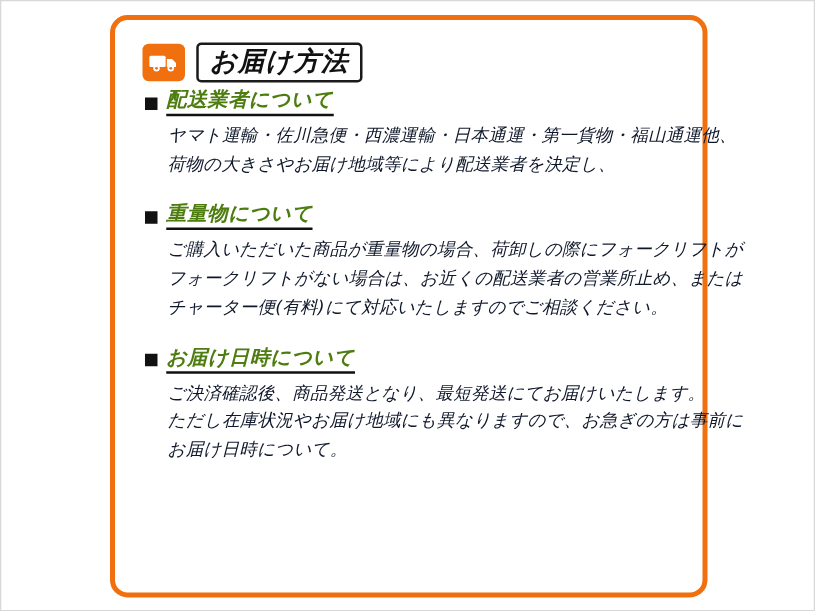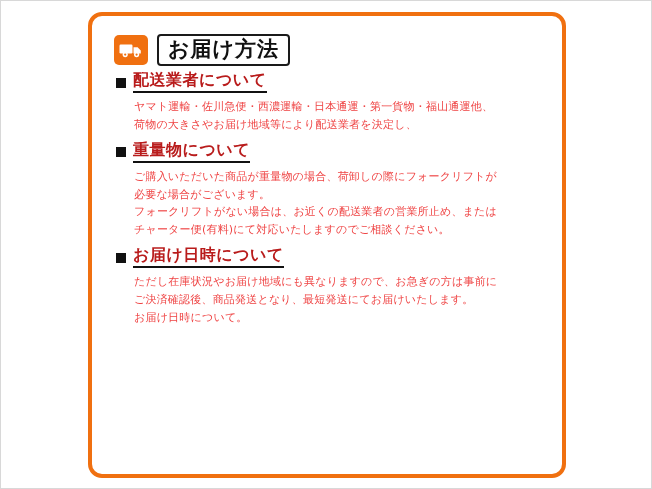--- a/index.html
+++ b/index.html
@@ -12,20 +12,21 @@
     background: #ffffff;
     font-family: "DejaVu Sans", "Liberation Sans", sans-serif;
     overflow: hidden;
   }
   .page {
     position: relative;
     width: 652px;
     height: 489px;
     background: #ffffff;
     box-sizing: border-box;
+    font-style: italic;
   }
   
   .outer-frame {
     position: absolute;
     left: 0; top: 0;
     width: 652px;
     height: 489px;
     border: 1px solid #d8d8d8;
     box-sizing: border-box;
     pointer-events: none;
@@ -78,50 +79,50 @@
     font-weight: bold;
     color: #111111;
     letter-spacing: 1px;
     line-height: 1.15;
     white-space: nowrap;
   }
   
   .section {
     margin: 0 0 0 6px;
   }
-  .section + .section { margin-top: 6px; }
+  .section + .section { margin-top: 18px; }
   .section-head {
     display: flex;
     align-items: center;
     gap: 7px;
     margin-bottom: 5px;
   }
   .sq {
     width: 10px;
     height: 10px;
     background: #111111;
     flex: 0 0 auto;
     margin-top: 2px;
   }
   .section-title {
     font-size: 16px;
     font-weight: bold;
-    color: #b91c1c;
+    color: #4d7c0f;
     border-bottom: 2px solid #111111;
     padding-bottom: 1px;
     line-height: 1.25;
     letter-spacing: 0.5px;
     white-space: nowrap;
   }
   .body-lines {
     margin-left: 18px;
   }
   .body-line {
-    font-size: 11px;
-    color: #ef4444;
+    font-size: 14px;
+    color: #0f172a;
     line-height: 1.62;
     letter-spacing: 0.2px;
     white-space: nowrap;
   }
 </style>
 </head>
 <body>
 
 <div class="page">
   <div class="outer-frame"></div>
@@ -156,33 +157,32 @@
         </div>
       </div>
 
       <div class="section">
         <div class="section-head">
           <span class="sq"></span>
           <span class="section-title">重量物について</span>
         </div>
         <div class="body-lines">
           <div class="body-line">ご購入いただいた商品が重量物の場合、荷卸しの際にフォークリフトが</div>
-          <div class="body-line">必要な場合がございます。</div>
           <div class="body-line">フォークリフトがない場合は、お近くの配送業者の営業所止め、または</div>
           <div class="body-line">チャーター便(有料)にて対応いたしますのでご相談ください。</div>
         </div>
       </div>
 
       <div class="section">
         <div class="section-head">
           <span class="sq"></span>
           <span class="section-title">お届け日時について</span>
         </div>
         <div class="body-lines">
+          <div class="body-line">ご決済確認後、商品発送となり、最短発送にてお届けいたします。</div>
           <div class="body-line">ただし在庫状況やお届け地域にも異なりますので、お急ぎの方は事前に</div>
-          <div class="body-line">ご決済確認後、商品発送となり、最短発送にてお届けいたします。</div>
           <div class="body-line">お届け日時について。</div>
         </div>
       </div>
 
     </div>
   </div>
 </div>
 
 </body></html>

